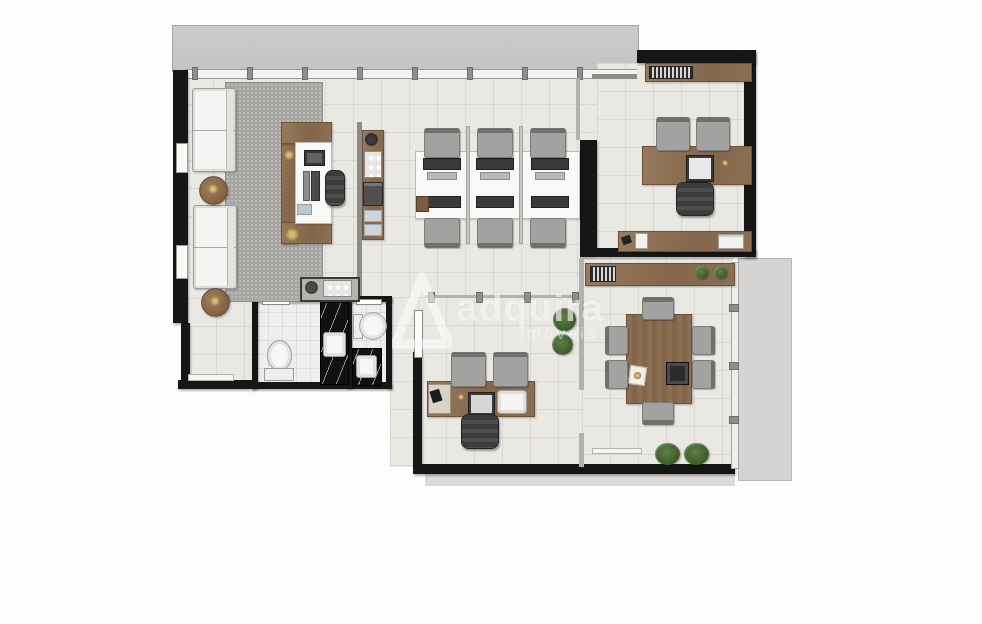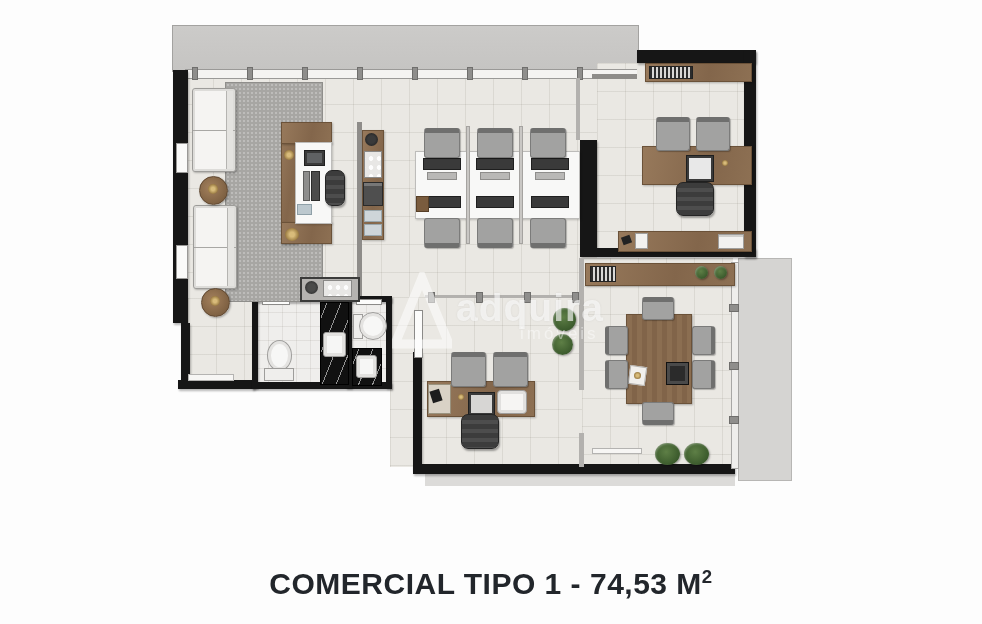--- a/index.html
+++ b/index.html
@@ -258,17 +258,14 @@
   <div class="abs" style="left:592px;top:448px;width:48px;height:4px;background:#f7f6f4;border:1px solid #b4b3b1;"></div>
 
   <div id="wm">
     <svg width="60" height="78" viewBox="0 0 60 78" style="position:absolute;left:0;top:0;opacity:.55;">
       <polygon points="30,6 57,72 3,72" fill="none" stroke="#ffffff" stroke-width="9"></polygon>
     </svg>
     <span class="brand">adquira</span>
     <span class="sub">imóveis</span>
   </div>
 
-  <div id="caption">
-    <span>COMERCIAL TIPO 1 - 74,53 M</span><sup>2</sup>
-  </div>
 
 </div>
 
 </body></html>

